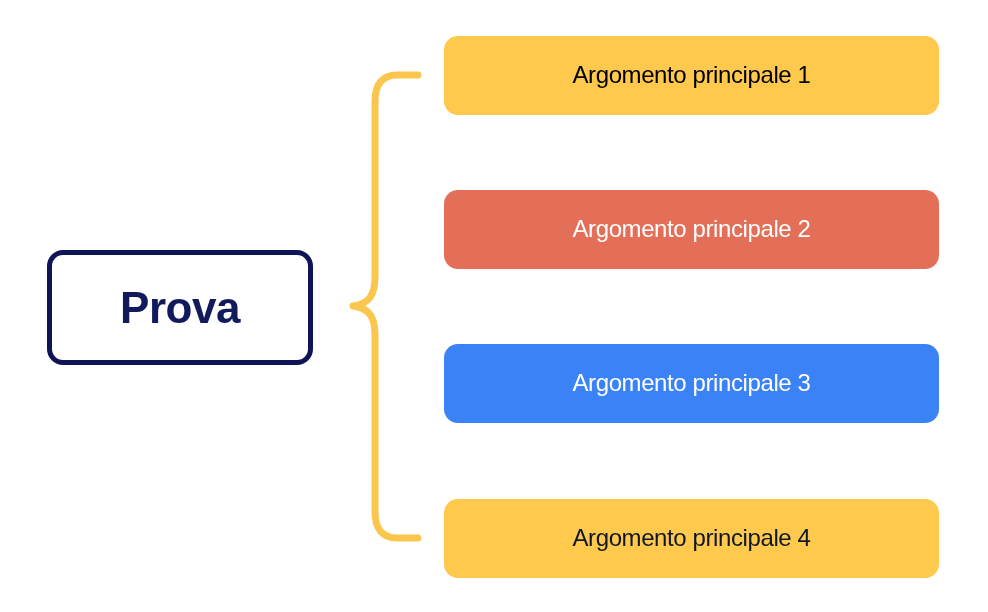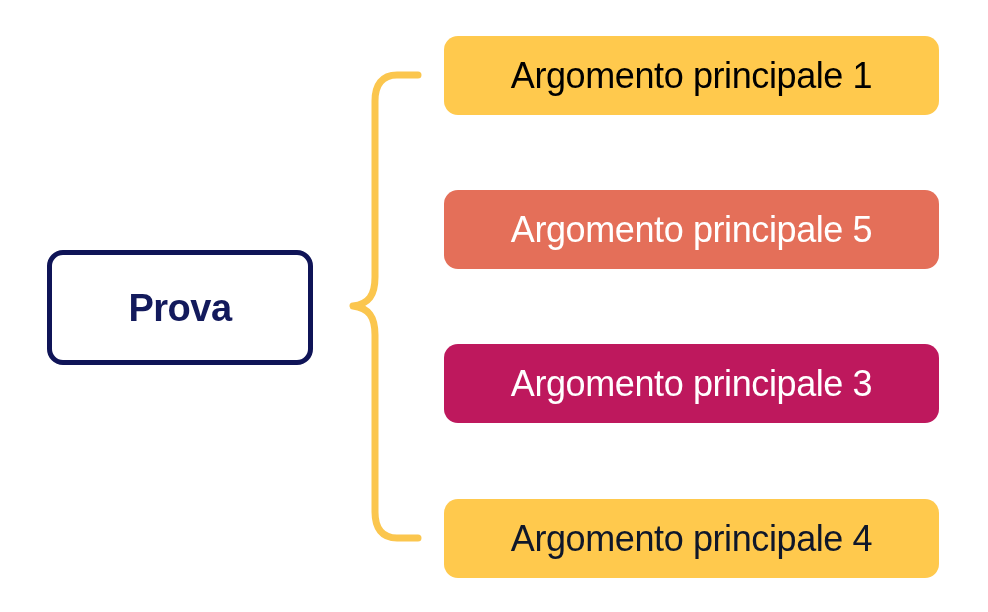--- a/index.html
+++ b/index.html
@@ -29,21 +29,21 @@
     box-sizing: border-box;
     border: 5px solid #0f1457;
     border-radius: 16px;
     background: #ffffff;
     display: flex;
     align-items: center;
     justify-content: center;
   }
   .root-label {
     font-family: "Liberation Sans", sans-serif;
-    font-size: 38px;
+    font-size: 44px;
     font-weight: bold;
     letter-spacing: -0.5px;
     color: #131a5c;
     line-height: 1;
     user-select: none;
   }
 
   
   .brace-svg {
     position: absolute;
@@ -62,21 +62,21 @@
     height: 79px;
     box-sizing: border-box;
     border-radius: 14px;
     display: flex;
     align-items: center;
     justify-content: center;
     padding: 0 16px;
   }
   .topic-label {
     font-family: "Liberation Sans", sans-serif;
-    font-size: 36px;
+    font-size: 24px;
     font-weight: normal;
     letter-spacing: -0.4px;
     line-height: 1.1;
     white-space: nowrap;
     user-select: none;
   }
   .topic-1 { top: 36px; }
   .topic-2 { top: 190px; }
   .topic-3 { top: 344px; }
   .topic-4 { top: 499px; }
@@ -100,24 +100,24 @@
              L 50 457
              C 50 473 57 483 72 483
              L 93 483" fill="none" stroke="#fbc64e" stroke-width="7" stroke-linecap="round" stroke-linejoin="round"></path>
   </svg>
 
   <div class="topic-box topic-1" style="background:#ffc94d;">
     <span class="topic-label" style="color:#000000;">Argomento principale 1</span>
   </div>
 
   <div class="topic-box topic-2" style="background:#e46f59;">
-    <span class="topic-label" style="color:#ffffff;">Argomento principale 5</span>
+    <span class="topic-label" style="color:#ffffff;">Argomento principale 2</span>
   </div>
 
-  <div class="topic-box topic-3" style="background:#be185d;">
+  <div class="topic-box topic-3" style="background:#3b82f6;">
     <span class="topic-label" style="color:#ffffff;">Argomento principale 3</span>
   </div>
 
   <div class="topic-box topic-4" style="background:#ffc94d;">
     <span class="topic-label" style="color:#0f172a;">Argomento principale 4</span>
   </div>
 
 </div>
 
 </body></html>

